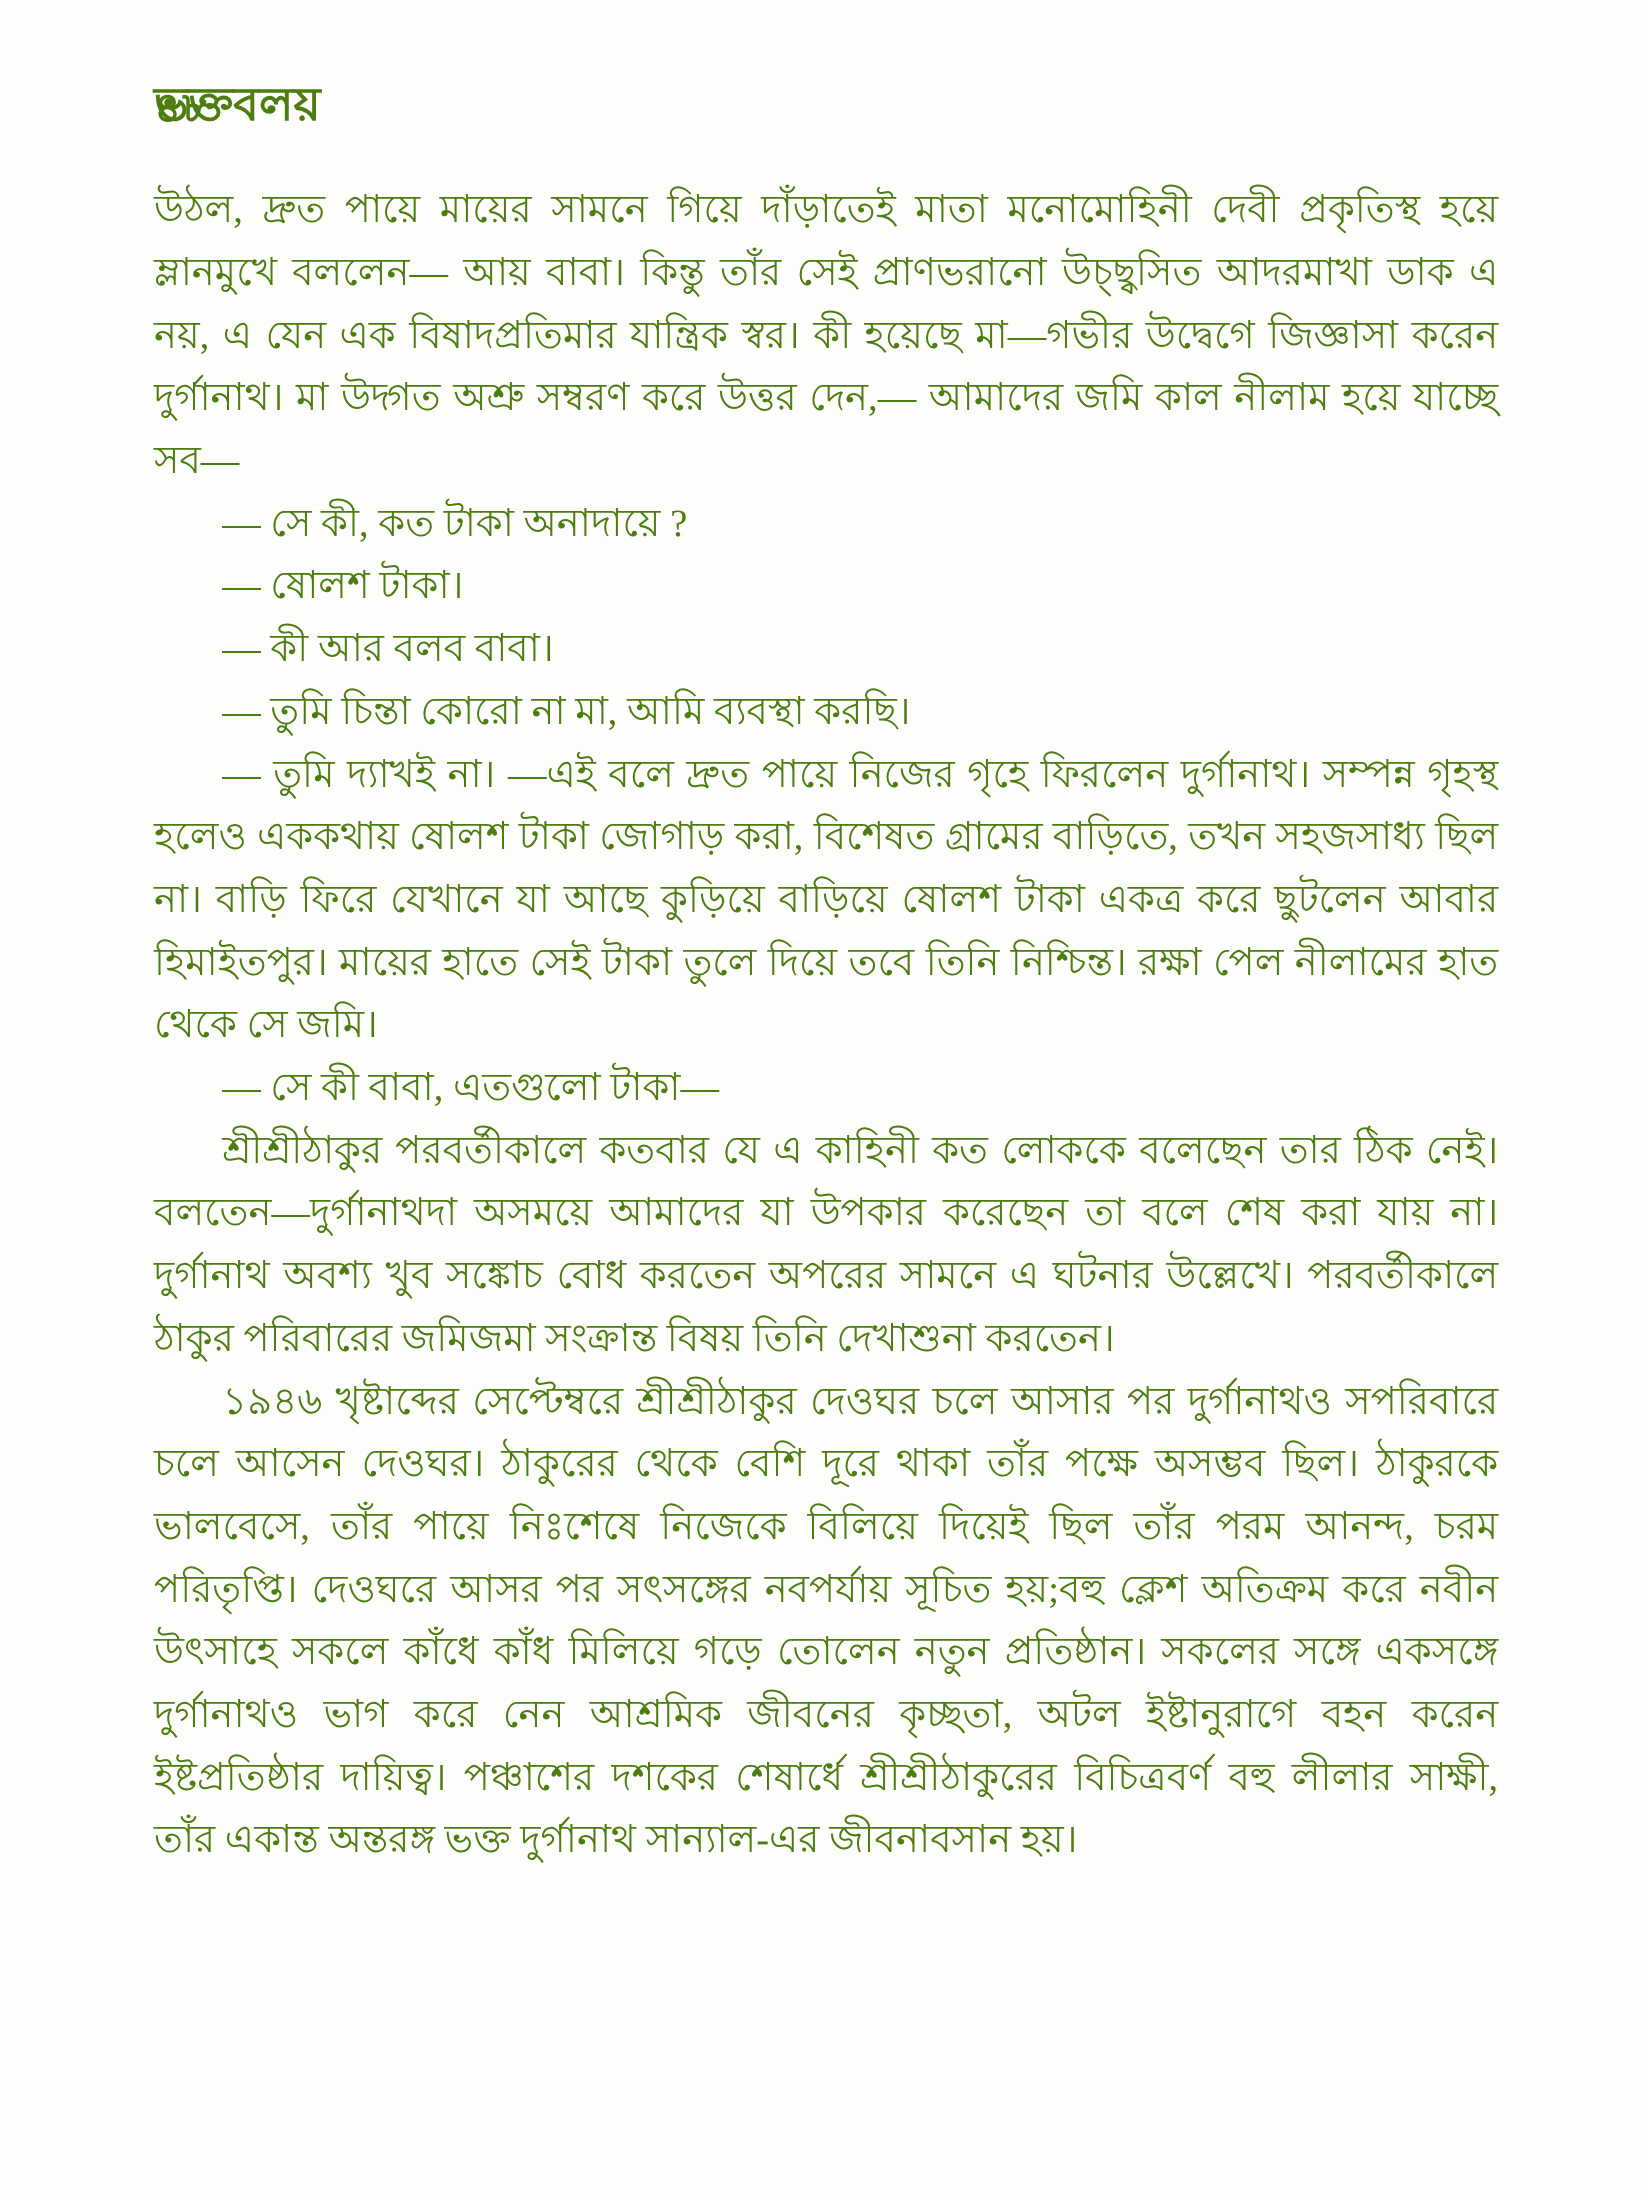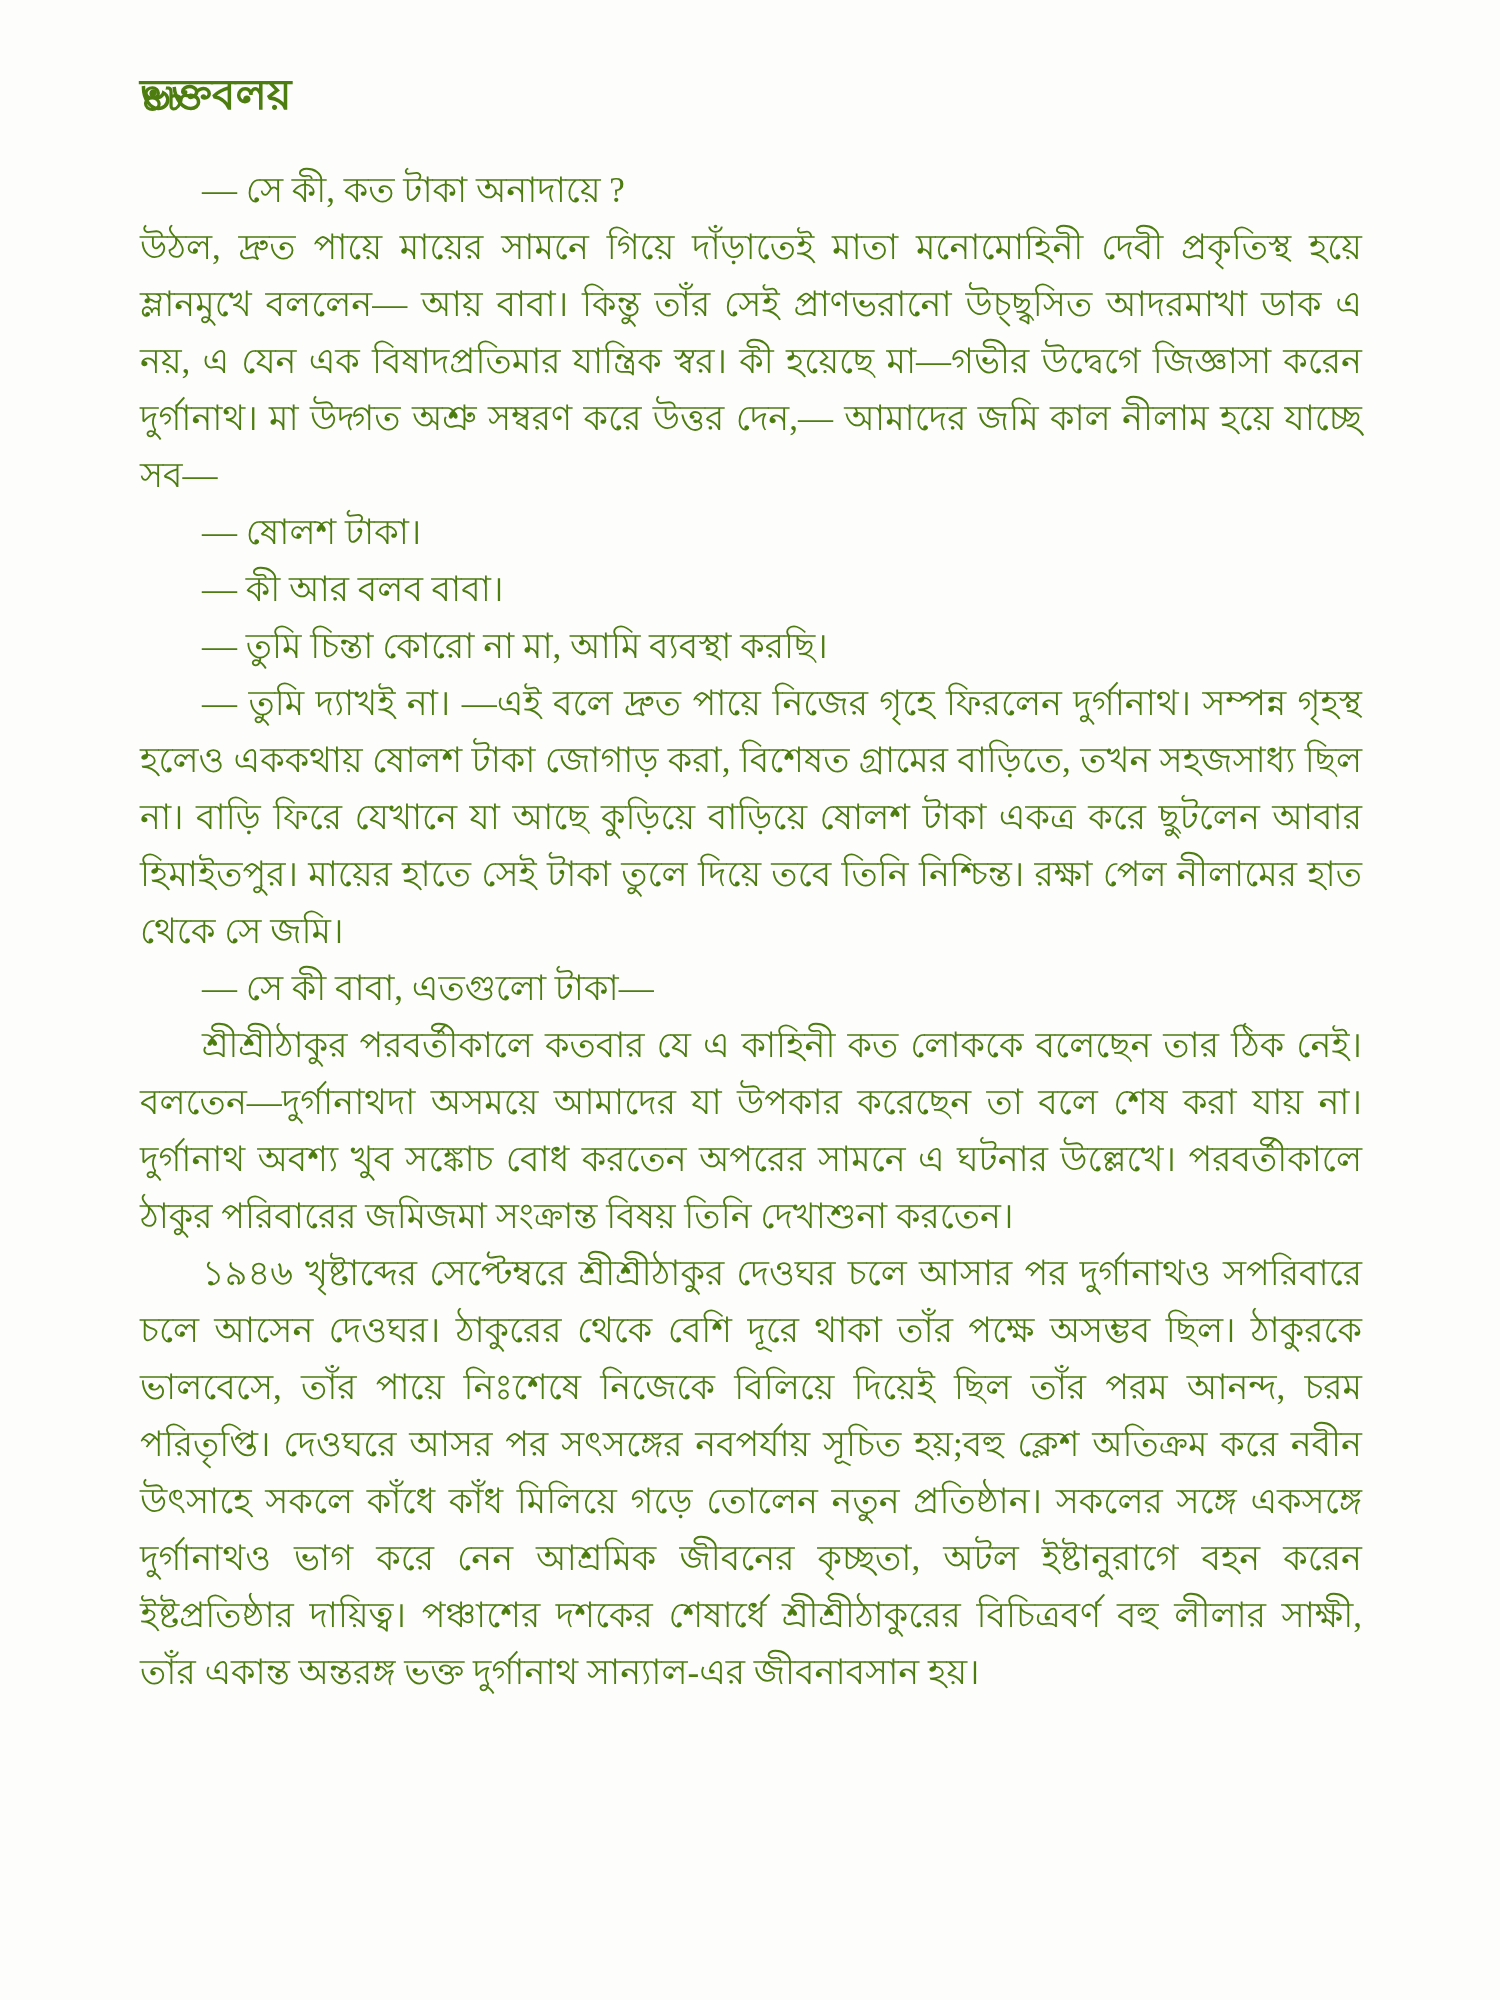--- a/index.html
+++ b/index.html
@@ -64,23 +64,23 @@
 
 <div class="page">
 
   <header class="page-header">
     <span class="page-number">৪৮</span>
     <span class="book-title">ভক্তবলয়</span>
   </header>
 
   <main class="page-body">
 
+    <p class="para no-indent">উঠল, দ্রুত পায়ে মায়ের সামনে গিয়ে দাঁড়াতেই মাতা মনোমোহিনী দেবী প্রকৃতিস্থ হয়ে ম্লানমুখে বললেন— আয় বাবা। কিন্তু তাঁর সেই প্রাণভরানো উচ্ছ্বসিত আদরমাখা ডাক এ নয়, এ যেন এক বিষাদপ্রতিমার যান্ত্রিক স্বর। কী হয়েছে মা—গভীর উদ্বেগে জিজ্ঞাসা করেন দুর্গানাথ। মা উদ্গত অশ্রু সম্বরণ করে উত্তর দেন,— আমাদের জমি কাল নীলাম হয়ে যাচ্ছে সব—</p>
+
     <p class="para dialogue">— সে কী, কত টাকা অনাদায়ে ?</p>
-
-    <p class="para no-indent">উঠল, দ্রুত পায়ে মায়ের সামনে গিয়ে দাঁড়াতেই মাতা মনোমোহিনী দেবী প্রকৃতিস্থ হয়ে ম্লানমুখে বললেন— আয় বাবা। কিন্তু তাঁর সেই প্রাণভরানো উচ্ছ্বসিত আদরমাখা ডাক এ নয়, এ যেন এক বিষাদপ্রতিমার যান্ত্রিক স্বর। কী হয়েছে মা—গভীর উদ্বেগে জিজ্ঞাসা করেন দুর্গানাথ। মা উদ্গত অশ্রু সম্বরণ করে উত্তর দেন,— আমাদের জমি কাল নীলাম হয়ে যাচ্ছে সব—</p>
     <p class="para dialogue">— ষোলশ টাকা।</p>
     <p class="para dialogue">— কী আর বলব বাবা।</p>
     <p class="para dialogue">— তুমি চিন্তা কোরো না মা, আমি ব্যবস্থা করছি।</p>
     <p class="para indent">— তুমি দ্যাখই না। —এই বলে দ্রুত পায়ে নিজের গৃহে ফিরলেন দুর্গানাথ। সম্পন্ন গৃহস্থ হলেও এককথায় ষোলশ টাকা জোগাড় করা, বিশেষত গ্রামের বাড়িতে, তখন সহজসাধ্য ছিল না। বাড়ি ফিরে যেখানে যা আছে কুড়িয়ে বাড়িয়ে ষোলশ টাকা একত্র করে ছুটলেন আবার হিমাইতপুর। মায়ের হাতে সেই টাকা তুলে দিয়ে তবে তিনি নিশ্চিন্ত। রক্ষা পেল নীলামের হাত থেকে সে জমি।</p>
 
     <p class="para dialogue">— সে কী বাবা, এতগুলো টাকা—</p>
 
     <p class="para indent">শ্রীশ্রীঠাকুর পরবর্তীকালে কতবার যে এ কাহিনী কত লোককে বলেছেন তার ঠিক নেই। বলতেন—দুর্গানাথদা অসময়ে আমাদের যা উপকার করেছেন তা বলে শেষ করা যায় না। দুর্গানাথ অবশ্য খুব সঙ্কোচ বোধ করতেন অপরের সামনে এ ঘটনার উল্লেখে। পরবর্তীকালে ঠাকুর পরিবারের জমিজমা সংক্রান্ত বিষয় তিনি দেখাশুনা করতেন।</p>
 
     <p class="para indent">১৯৪৬ খৃষ্টাব্দের সেপ্টেম্বরে শ্রীশ্রীঠাকুর দেওঘর চলে আসার পর দুর্গানাথও সপরিবারে চলে আসেন দেওঘর। ঠাকুরের থেকে বেশি দূরে থাকা তাঁর পক্ষে অসম্ভব ছিল। ঠাকুরকে ভালবেসে, তাঁর পায়ে নিঃশেষে নিজেকে বিলিয়ে দিয়েই ছিল তাঁর পরম আনন্দ, চরম পরিতৃপ্তি। দেওঘরে আসর পর সৎসঙ্গের নবপর্যায় সূচিত হয়;বহু ক্লেশ অতিক্রম করে নবীন উৎসাহে সকলে কাঁধে কাঁধ মিলিয়ে গড়ে তোলেন নতুন প্রতিষ্ঠান। সকলের সঙ্গে একসঙ্গে দুর্গানাথও ভাগ করে নেন আশ্রমিক জীবনের কৃচ্ছতা, অটল ইষ্টানুরাগে বহন করেন ইষ্টপ্রতিষ্ঠার দায়িত্ব। পঞ্চাশের দশকের শেষার্ধে শ্রীশ্রীঠাকুরের বিচিত্রবর্ণ বহু লীলার সাক্ষী, তাঁর একান্ত অন্তরঙ্গ ভক্ত দুর্গানাথ সান্যাল-এর জীবনাবসান হয়।</p>

